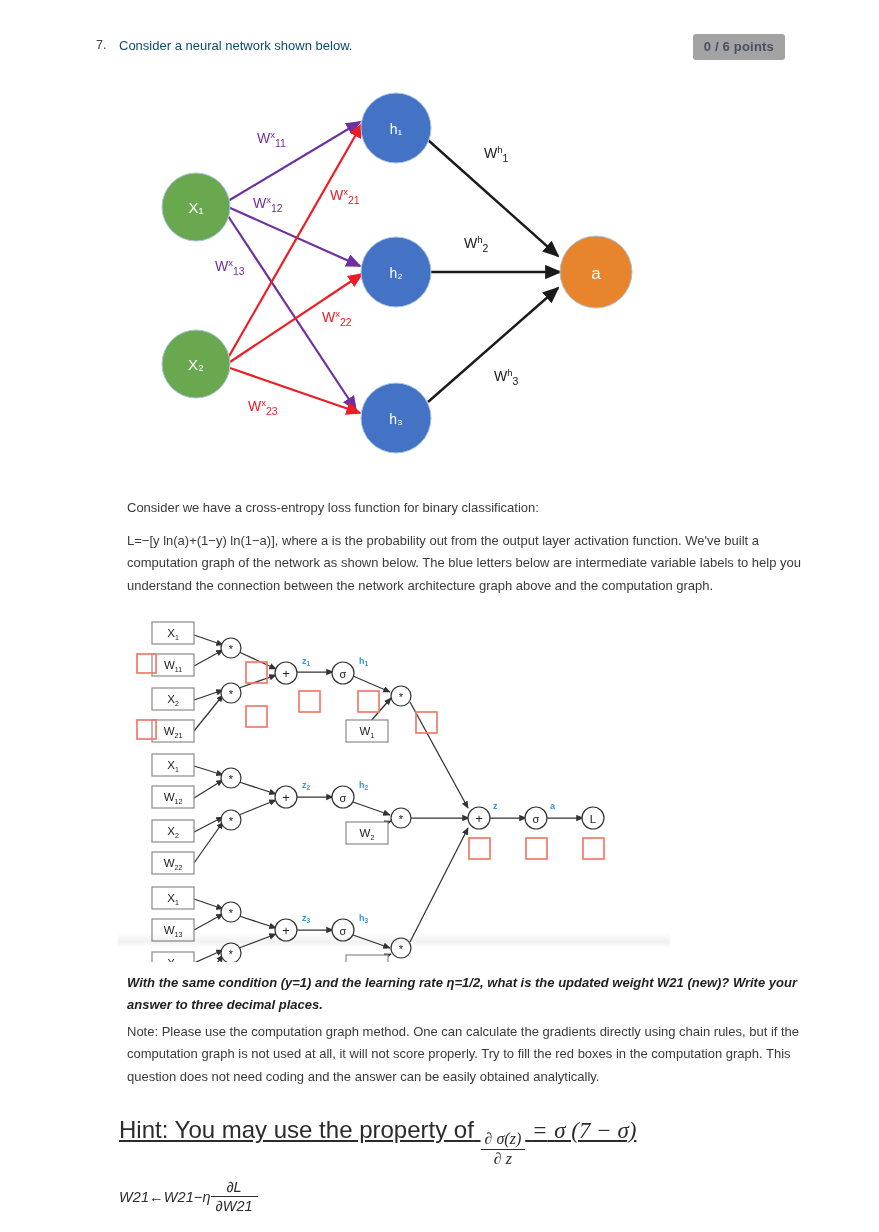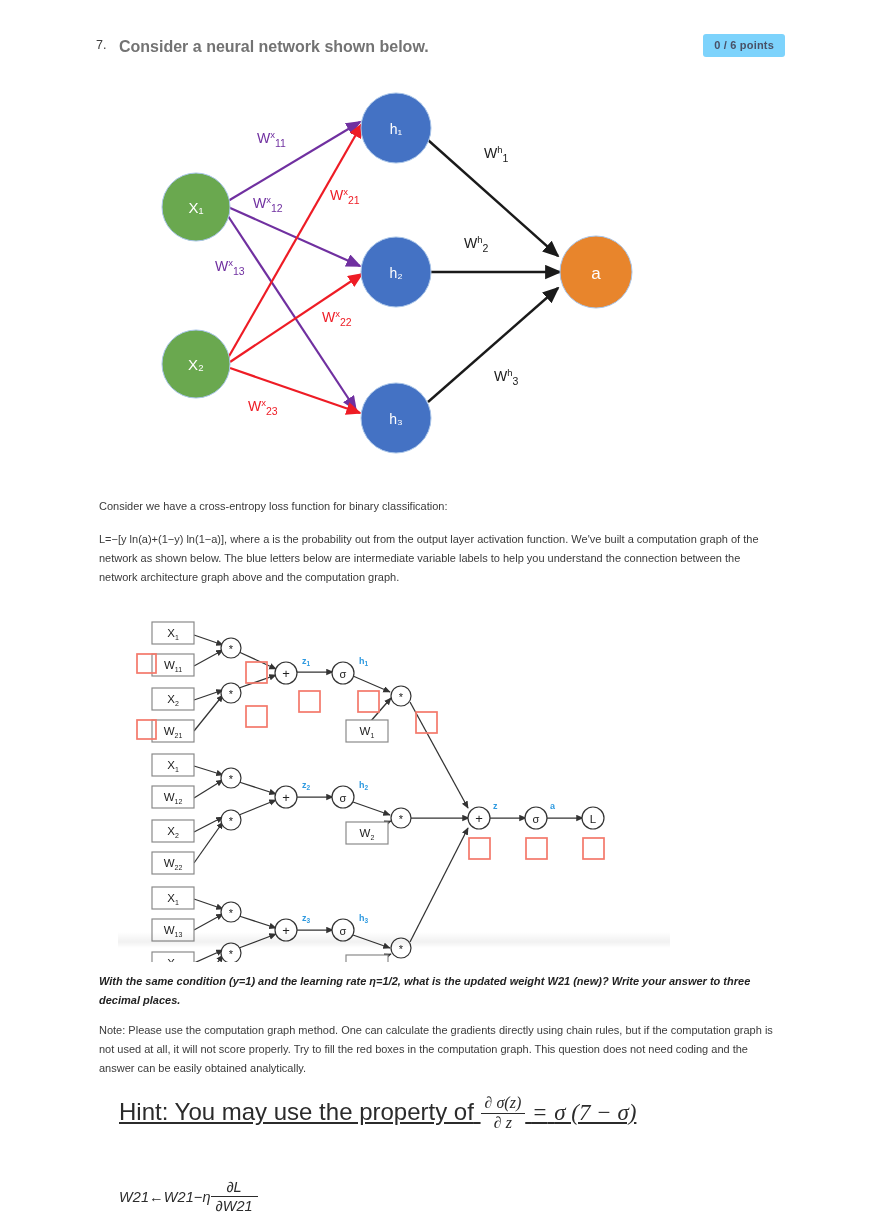--- a/index.html
+++ b/index.html
@@ -6,50 +6,50 @@
   body{
     width:879px;height:1232px;position:relative;overflow:hidden;
     font-family:"Liberation Sans","DejaVu Sans",sans-serif;
     color:#2c2c2c;-webkit-font-smoothing:antialiased;
   }
   .page{position:absolute;inset:0;}
 
   
   .qhead{position:absolute;left:0;top:34px;width:879px;height:26px;}
   .qnum{position:absolute;left:96px;top:4px;font-size:12.5px;color:#3c3c3c;}
-  .qtitle{position:absolute;left:119px;top:4px;font-size:16px;color:#737373;font-weight:bold;}
+  .qtitle{position:absolute;left:119px;top:4px;font-size:13px;color:#0c4a6e;}
   .points{
     position:absolute;right:94px;top:0px;
-    background:#7dd3fc;color:#495066;border-radius:3px;
-    font-size:11px;font-weight:bold;padding:5px 11px 6px 11px;letter-spacing:.2px;
+    background:#a3a3a3;color:#495066;border-radius:3px;
+    font-size:13px;font-weight:bold;padding:5px 11px 6px 11px;letter-spacing:.2px;
   }
 
   
   .netwrap{position:absolute;left:138px;top:80px;width:530px;height:380px;}
 
   
-  .para{position:absolute;font-size:11px;line-height:1.72;color:#3a3a3a;width:680px;left:99px;}
+  .para{position:absolute;font-size:13px;line-height:1.72;color:#3a3a3a;width:680px;left:127px;}
   .para.b{font-weight:bold;color:#222;font-style:italic;}
 
   
   .cgwrap{position:absolute;left:118px;top:612px;width:560px;height:345px;}
   .cgshadow{
     position:absolute;left:118px;top:932px;width:552px;height:16px;
     background:linear-gradient(to bottom,rgba(0,0,0,0.0) 0%,rgba(0,0,0,0.055) 62%,rgba(255,255,255,0) 100%);
   }
 
   
   .hint{position:absolute;left:119px;top:1090px;width:700px;height:46px;}
   .hinttext{
     position:absolute;left:0;top:4px;font-size:24px;color:#2b2b2b;
     font-family:"Liberation Sans","DejaVu Sans",sans-serif;
     text-decoration:underline;
   }
   .frac{display:inline-block;vertical-align:middle;text-align:center;
-        font-family:"Liberation Serif","DejaVu Serif",serif;font-style:italic;font-size:16px;line-height:1.18;}
+        font-family:"Liberation Serif","DejaVu Serif",serif;font-style:italic;font-size:16px;line-height:1.18;margin-top:36px;}
   .frac .num{display:block;padding:0 4px;}
   .frac .den{display:block;border-top:1.4px solid #2b2b2b;padding:0 4px;}
   .eqpart{font-family:"Liberation Serif","DejaVu Serif",serif;font-style:italic;font-size:23px;vertical-align:middle;}
 
   
   .wform{position:absolute;left:119px;top:1178px;font-family:Liberation Sans, sans-serif;}
   .wform .lhs{font-style:italic;font-size:14.5px;vertical-align:middle;letter-spacing:.1px;}
   .wform .frac2{display:inline-block;vertical-align:middle;text-align:center;font-style:italic;font-size:14.5px;line-height:1.25;}
   .wform .frac2 .num{display:block;padding:0 5px;}
   .wform .frac2 .den{display:block;border-top:1.3px solid #2b2b2b;padding:0 5px;}

